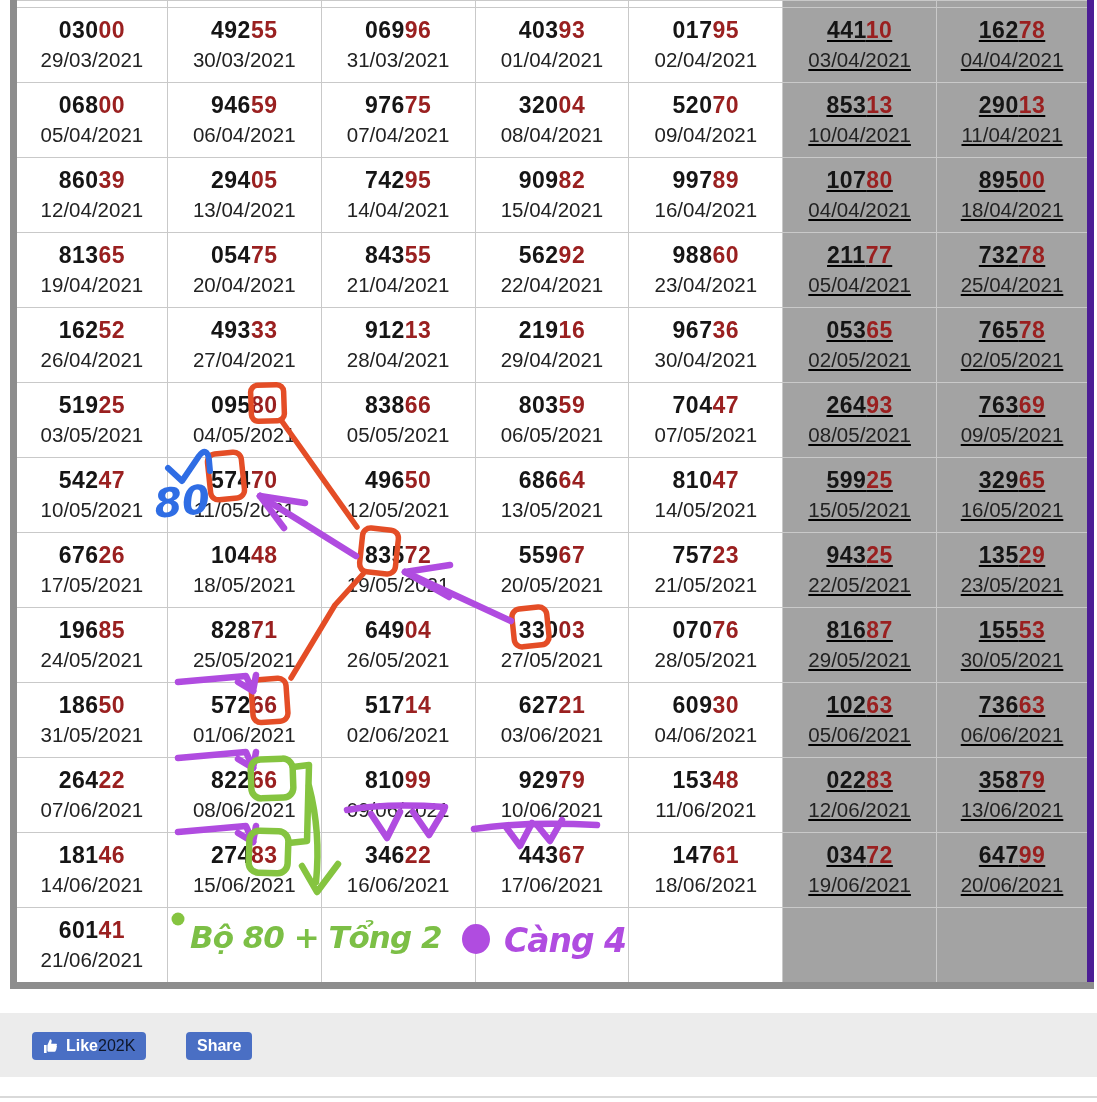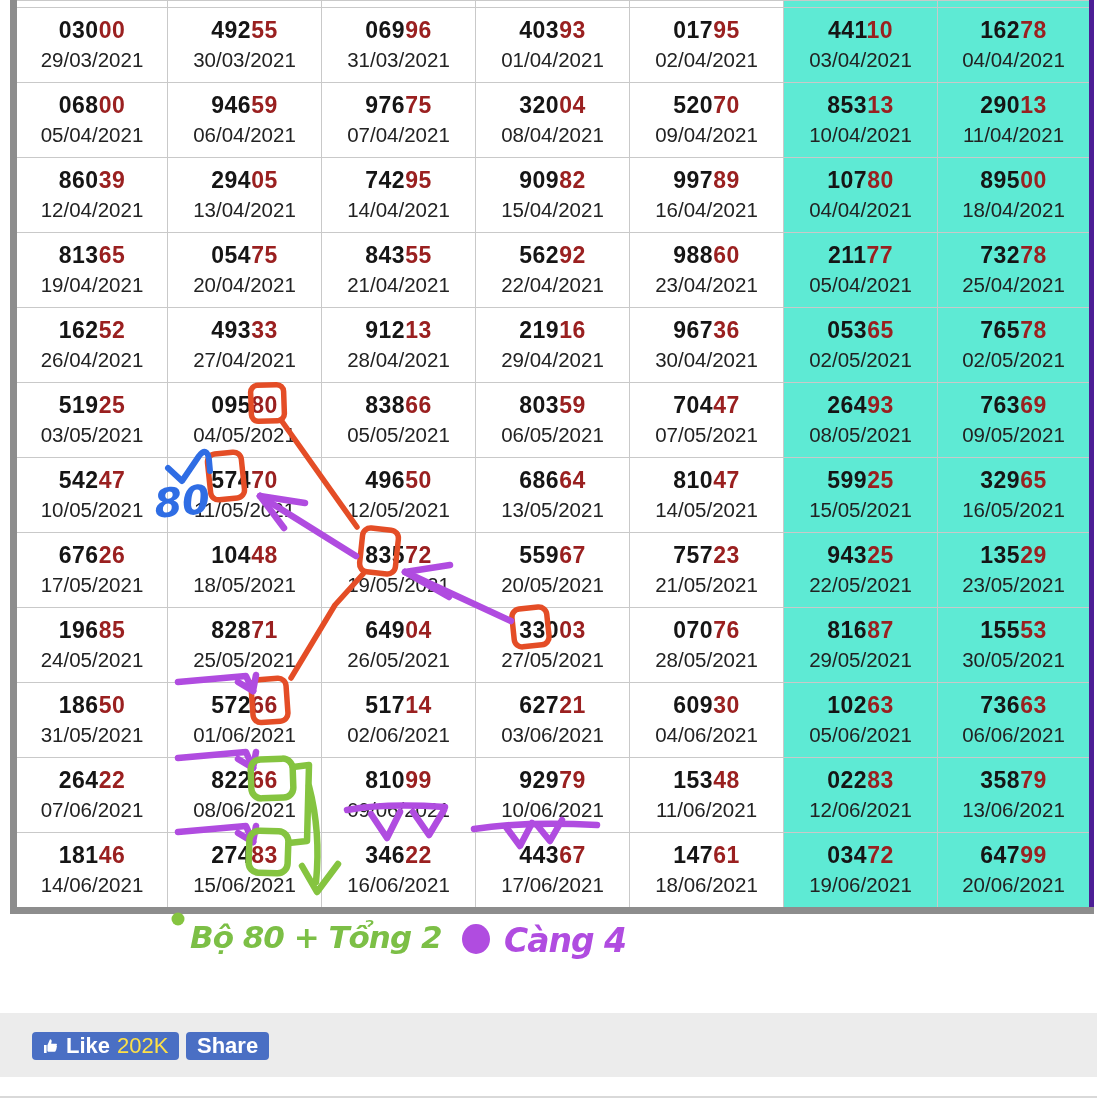--- a/index.html
+++ b/index.html
@@ -6,48 +6,48 @@
   body{
     width:1097px;height:1102px;position:relative;background:#ffffff;
     font-family:"Liberation Sans","DejaVu Sans",sans-serif;overflow:hidden;
   }
   
   .table-wrap{
     position:absolute;left:10px;top:0;width:1084px;
   }
   table.results{
     border-collapse:collapse;table-layout:fixed;width:100%;
-    border-left:7px solid #8d8d8d;border-right:5px solid #4c1d95;border-bottom:7px solid #8d8d8d;
+    border-left:7px solid #8d8d8d;border-right:7px solid #4c1d95;border-bottom:7px solid #8d8d8d;
   }
   table.results td{
     border:1px solid #c9c9c9;height:74px;text-align:center;vertical-align:top;
     background:#ffffff;padding:0;
   }
   table.results tr.sliver td{height:6px;}
-  table.results td.green{background:#5eead4;}
+  table.results td.green{background:#a3a3a3;text-decoration:underline;}
   .num{margin-top:9px;font-size:23px;font-weight:700;letter-spacing:.5px;color:#151515;line-height:26px;}
   .num .nr{color:#9a2020;}
   .date{margin-top:5px;font-size:20.5px;color:#222222;line-height:24px;}
   
   svg.overlay{position:absolute;left:0;top:0;width:1097px;height:1102px;pointer-events:none;z-index:6;}
   .hand-green{font-family:"DejaVu Sans",sans-serif;font-style:italic;font-weight:700;font-size:31px;fill:#7cbf46;letter-spacing:-1px;}
   .hand-purple{font-family:"DejaVu Sans",sans-serif;font-style:italic;font-weight:700;font-size:33px;fill:#b04ce0;letter-spacing:-1px;}
   .hand-blue{font-family:"DejaVu Sans",sans-serif;font-style:italic;font-weight:700;font-size:40px;fill:#2f6de4;}
   
   .fb-band{
     position:absolute;left:0;top:1013px;width:1097px;height:64px;background:#ececec;
   }
   .fb-btn{
     position:absolute;top:19px;height:28px;background:#4a6fc4;border-radius:4px;
-    color:#ffffff;font-size:22px;font-weight:700;display:flex;align-items:center;
+    color:#ffffff;font-size:16px;font-weight:700;display:flex;align-items:center;
     padding:0 11px;box-sizing:border-box;cursor:pointer;border:none;
   }
   .fb-like{left:32px;}
   .fb-share{left:186px;}
-  .fb-count{font-weight:400;color:#fde047;margin-left:7px;}
+  .fb-count{font-weight:400;color:#0f172a;}
   .fb-like-label{margin-left:7px;}
   .thumb-icon{display:inline-flex;}
   .bottom-line{position:absolute;left:0;top:1096px;width:1097px;height:2px;background:#d9d9d9;}
 </style>
 </head>
 <body>
 
 <div class="table-wrap">
   <table class="results">
     <tbody>
@@ -412,20 +412,32 @@
             <div class="date">18/06/2021</div>
           </td>
           <td class="green">
             <div class="num"><span class="nb">034</span><span class="nr">72</span></div>
             <div class="date">19/06/2021</div>
           </td>
           <td class="green">
             <div class="num"><span class="nb">647</span><span class="nr">99</span></div>
             <div class="date">20/06/2021</div>
           </td>
+        </tr>
+        <tr>
+          <td>
+            <div class="num"><span class="nb">601</span><span class="nr">41</span></div>
+            <div class="date">21/06/2021</div>
+          </td>
+          <td></td>
+          <td></td>
+          <td></td>
+          <td></td>
+          <td class="green"></td>
+          <td class="green"></td>
         </tr>
       </tbody>
   </table>
 </div>
 
 <svg class="overlay" viewBox="0 0 1097 1102">
 
   <g stroke="#e44d26" stroke-width="5.5" fill="none" stroke-linecap="round" stroke-linejoin="round">
     <rect x="251" y="385" width="33" height="36" rx="7" transform="rotate(-2 267 403)"></rect>
     <path d="M281,420 L357,527"></path>

